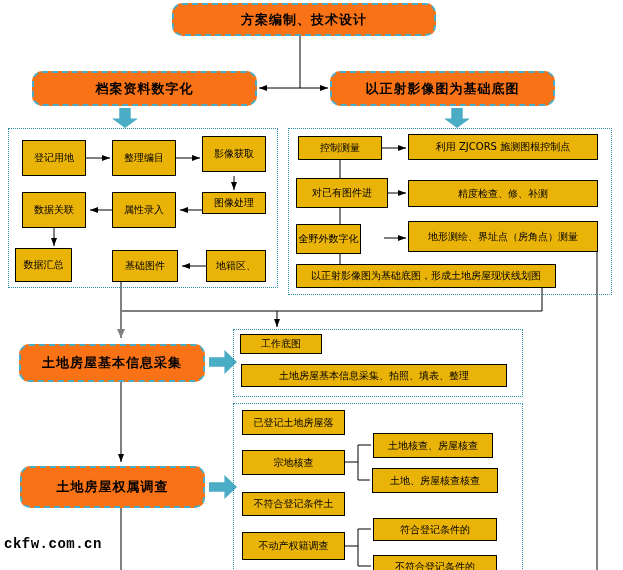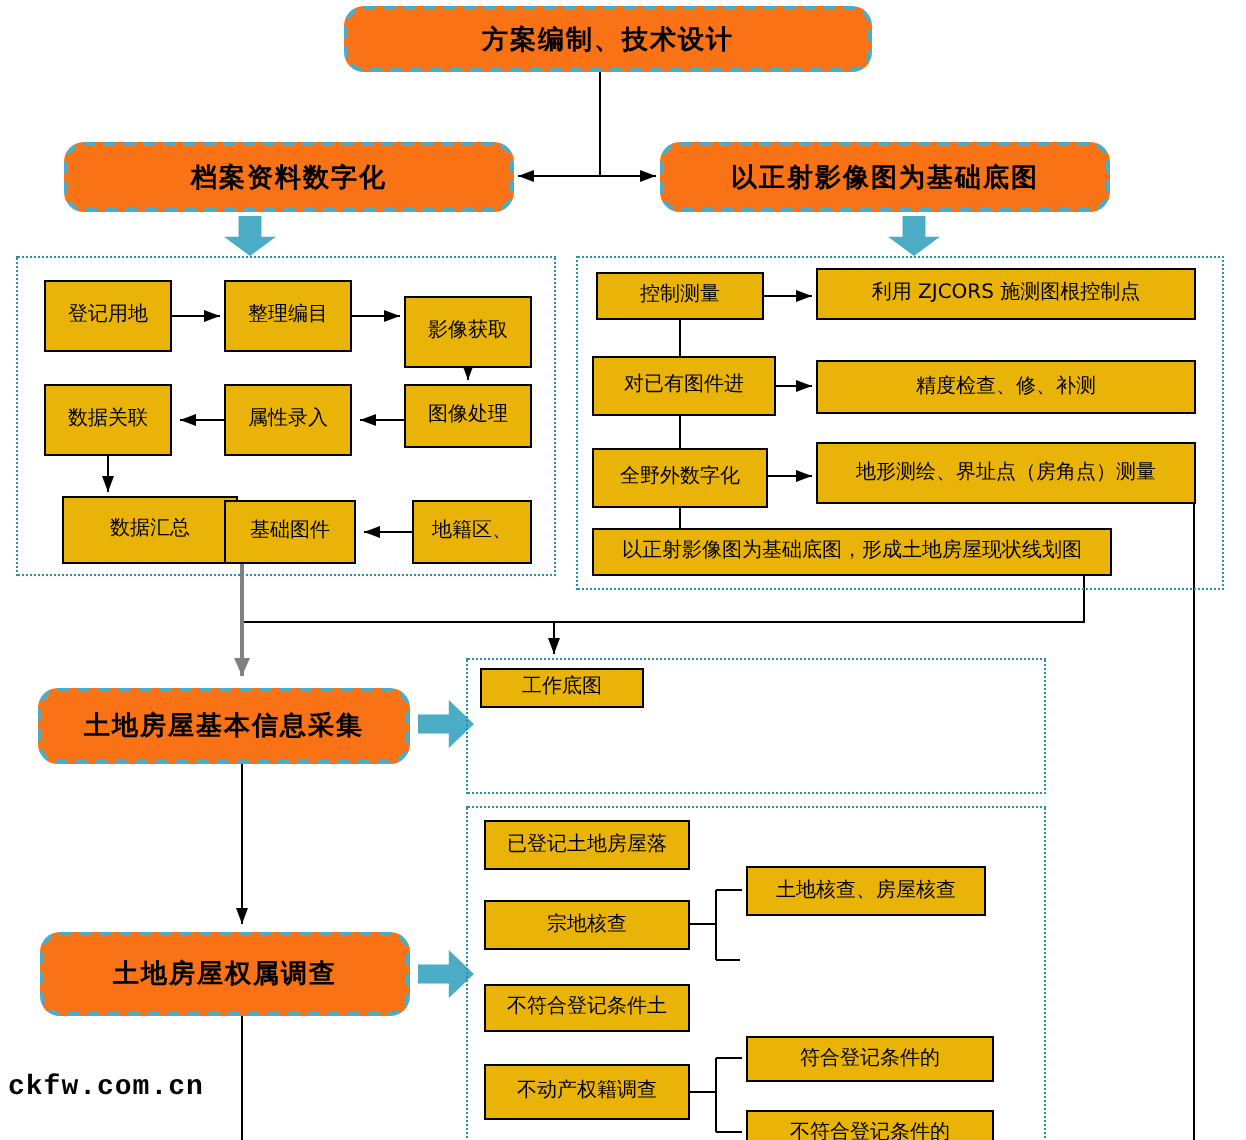--- a/index.html
+++ b/index.html
@@ -68,49 +68,51 @@
   <div class="dashed" style="left:172px;top:3px;width:264px;height:33px">方案编制、技术设计</div>
   <div class="dashed" style="left:32px;top:71px;width:225px;height:35px">档案资料数字化</div>
   <div class="dashed" style="left:330px;top:71px;width:225px;height:35px">以正射影像图为基础底图</div>
 
   <div class="barrow down" style="left:112px;top:108px;width:26px;height:20px"></div>
   <div class="barrow down" style="left:444px;top:108px;width:26px;height:20px"></div>
 
   <div class="container" style="left:8px;top:128px;width:270px;height:160px"></div>
   <div class="box" style="left:22px;top:140px;width:64px;height:36px">登记用地</div>
   <div class="box" style="left:112px;top:140px;width:64px;height:36px">整理编目</div>
-  <div class="box" style="left:202px;top:148px;width:64px;height:36px">影像获取</div>
+  <div class="box" style="left:202px;top:136px;width:64px;height:36px">影像获取</div>
   <div class="box" style="left:22px;top:192px;width:64px;height:36px">数据关联</div>
   <div class="box" style="left:112px;top:192px;width:64px;height:36px">属性录入</div>
-  <div class="box" style="left:202px;top:192px;width:64px;height:32px">图像处理</div>
-  <div class="box" style="left:31px;top:248px;width:88px;height:34px">数据汇总</div>
+  <div class="box" style="left:202px;top:192px;width:64px;height:22px">图像处理</div>
+  <div class="box" style="left:15px;top:248px;width:57px;height:34px">数据汇总</div>
   <div class="box" style="left:112px;top:250px;width:66px;height:32px">基础图件</div>
   <div class="box" style="left:206px;top:250px;width:60px;height:32px">地籍区、</div>
 
   <div class="container" style="left:288px;top:128px;width:324px;height:167px"></div>
   <div class="box" style="left:298px;top:136px;width:84px;height:24px">控制测量</div>
   <div class="box" style="left:408px;top:134px;width:190px;height:26px">利用 ZJCORS 施测图根控制点</div>
   <div class="box" style="left:296px;top:178px;width:92px;height:30px">对已有图件进</div>
   <div class="box" style="left:408px;top:180px;width:190px;height:27px">精度检查、修、补测</div>
-  <div class="box" style="left:296px;top:224px;width:88px;height:30px">全野外数字化</div>
+  <div class="box" style="left:296px;top:224px;width:65px;height:30px">全野外数字化</div>
   <div class="box" style="left:296px;top:264px;width:260px;height:24px">以正射影像图为基础底图，形成土地房屋现状线划图</div>
   <div class="box" style="left:408px;top:221px;width:190px;height:31px">地形测绘、界址点（房角点）测量</div>
 
   <div class="dashed" style="left:19px;top:344px;width:186px;height:38px">土地房屋基本信息采集</div>
   <div class="barrow right" style="left:209px;top:350px;width:28px;height:24px"></div>
 
   <div class="container" style="left:233px;top:329px;width:290px;height:68px"></div>
   <div class="box" style="left:240px;top:334px;width:82px;height:20px">工作底图</div>
+  <div class="box" style="left:241px;top:364px;width:266px;height:23px">土地房屋基本信息采集、拍照、填表、整理</div>
 
   <div class="dashed" style="left:20px;top:466px;width:185px;height:42px">土地房屋权属调查</div>
   <div class="barrow right" style="left:209px;top:475px;width:28px;height:24px"></div>
 
   <div class="container" style="left:233px;top:403px;width:290px;height:172px"></div>
   <div class="box" style="left:242px;top:410px;width:103px;height:25px">已登记土地房屋落</div>
   <div class="box" style="left:242px;top:450px;width:103px;height:25px">宗地核查</div>
   <div class="box" style="left:373px;top:433px;width:120px;height:25px">土地核查、房屋核查</div>
+  <div class="box" style="left:372px;top:468px;width:126px;height:25px">土地、房屋核查核查</div>
   <div class="box" style="left:242px;top:492px;width:103px;height:24px">不符合登记条件土</div>
   <div class="box" style="left:242px;top:532px;width:103px;height:28px">不动产权籍调查</div>
   <div class="box" style="left:373px;top:518px;width:124px;height:23px">符合登记条件的</div>
   <div class="box" style="left:373px;top:555px;width:124px;height:23px">不符合登记条件的</div>
 
   <div class="wm" style="left:4px;top:536px">ckfw.com.cn</div>
 </div>
 
 </body></html>

